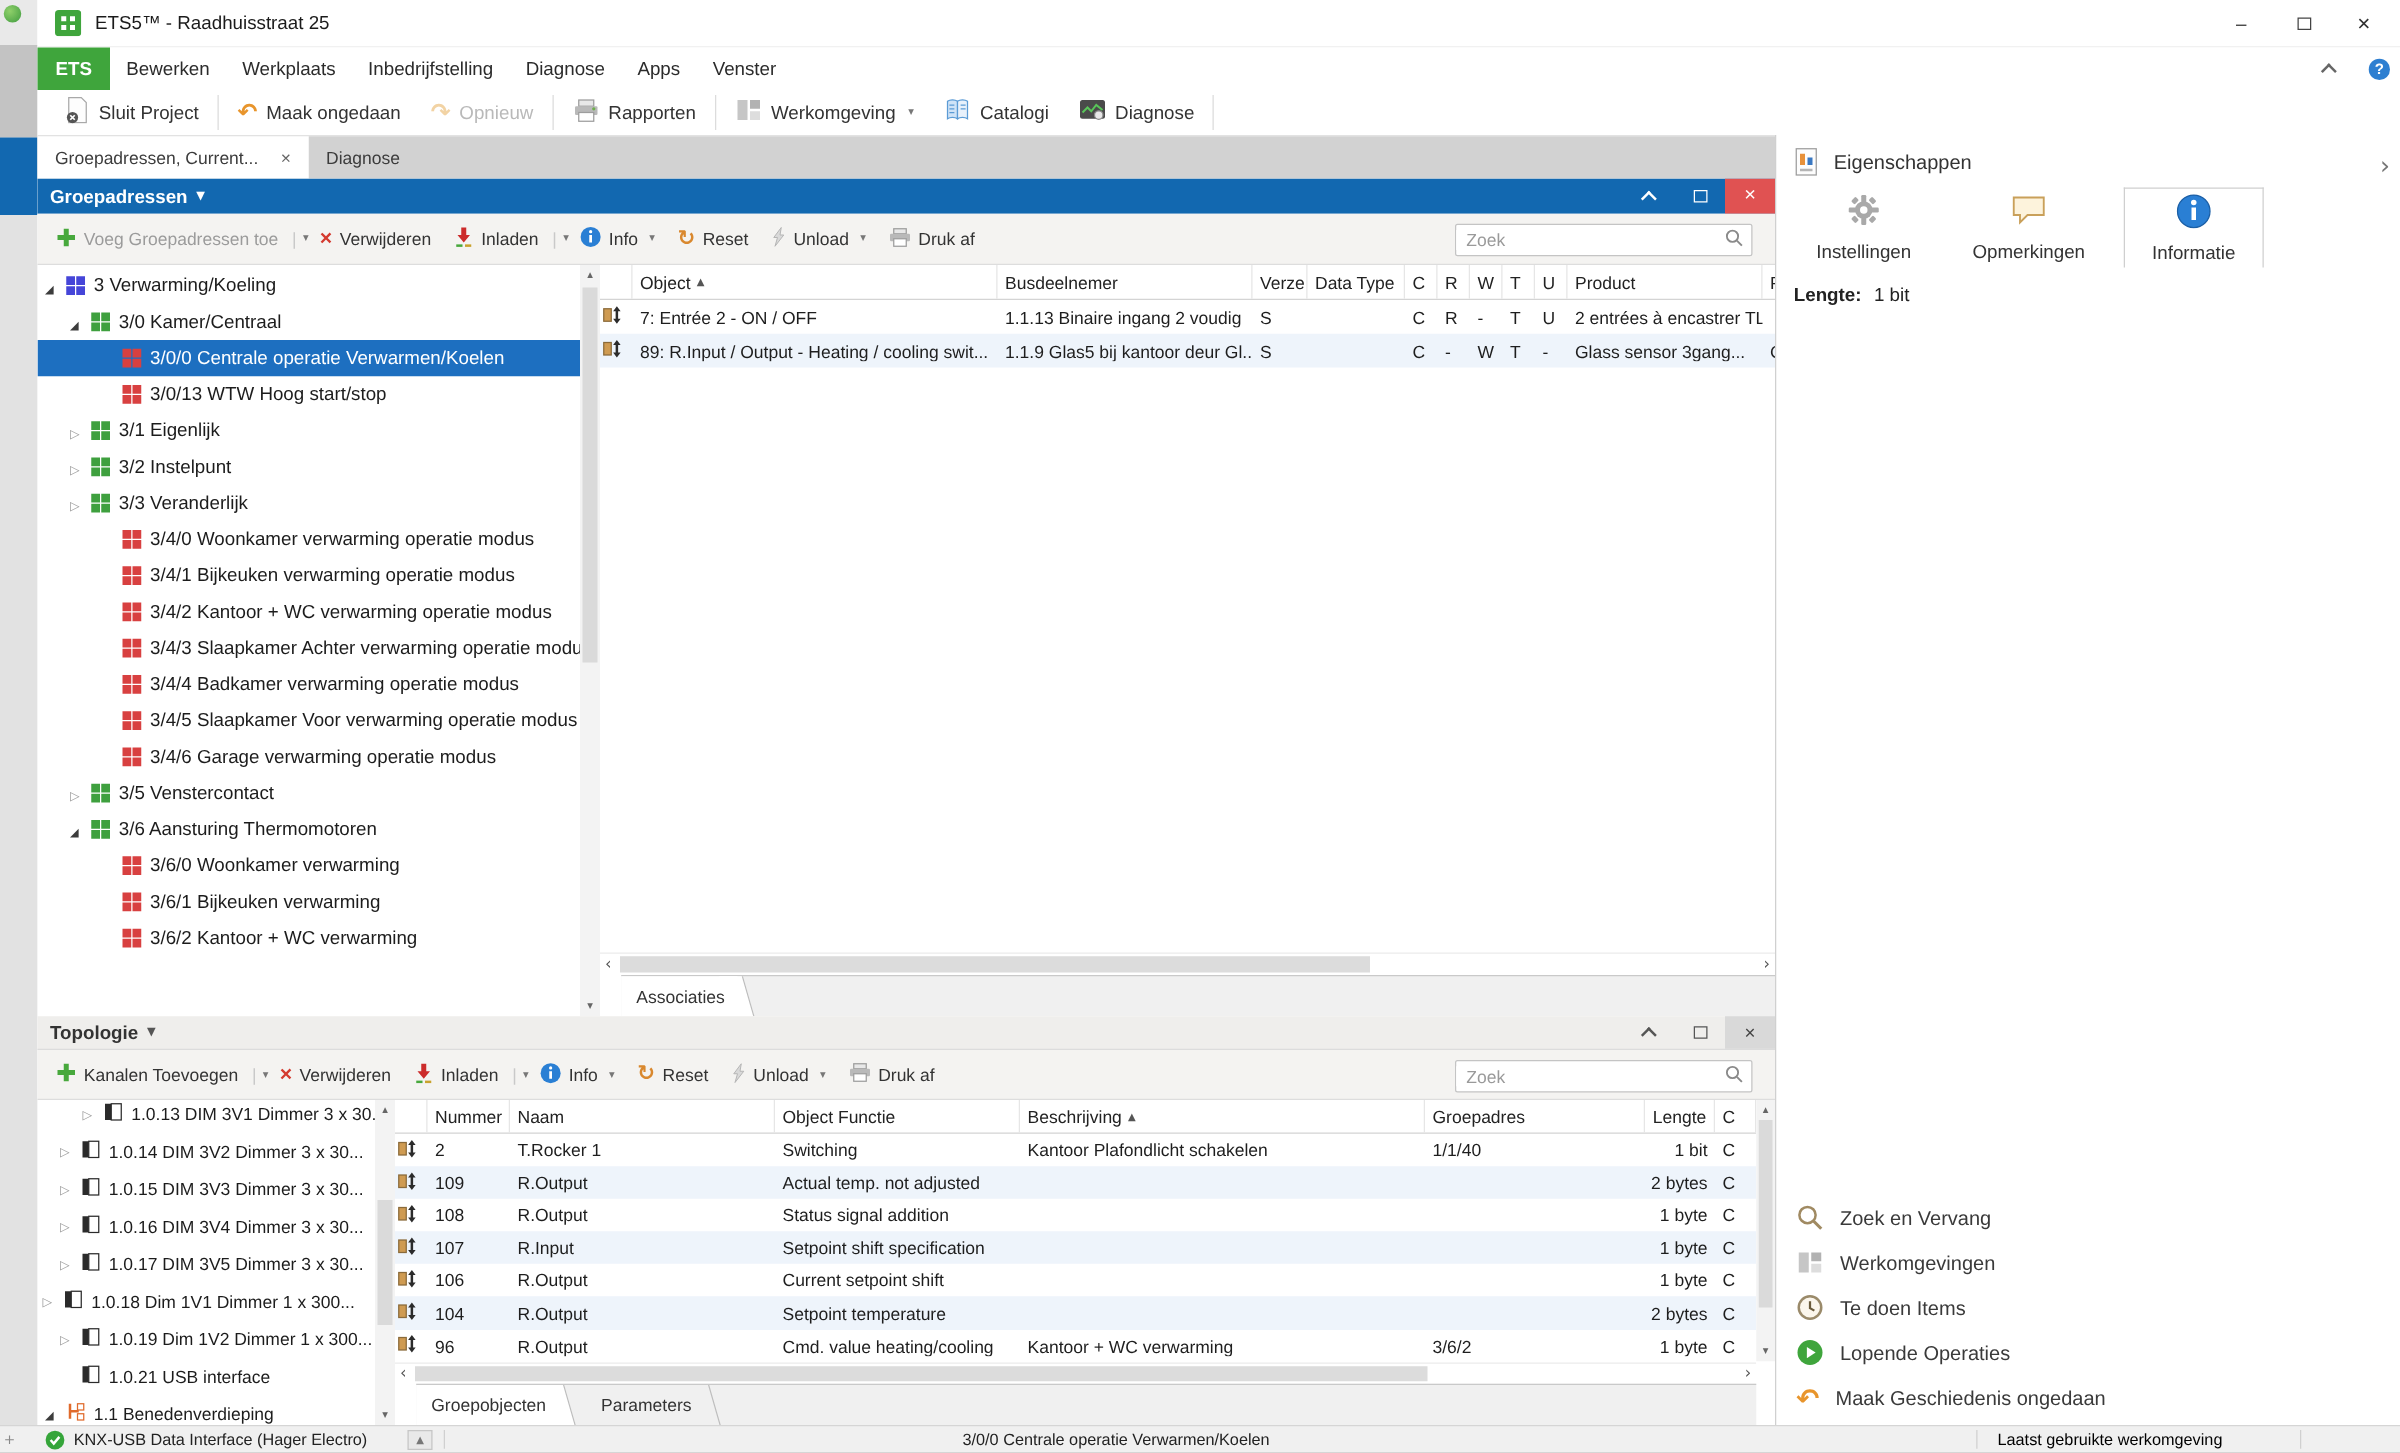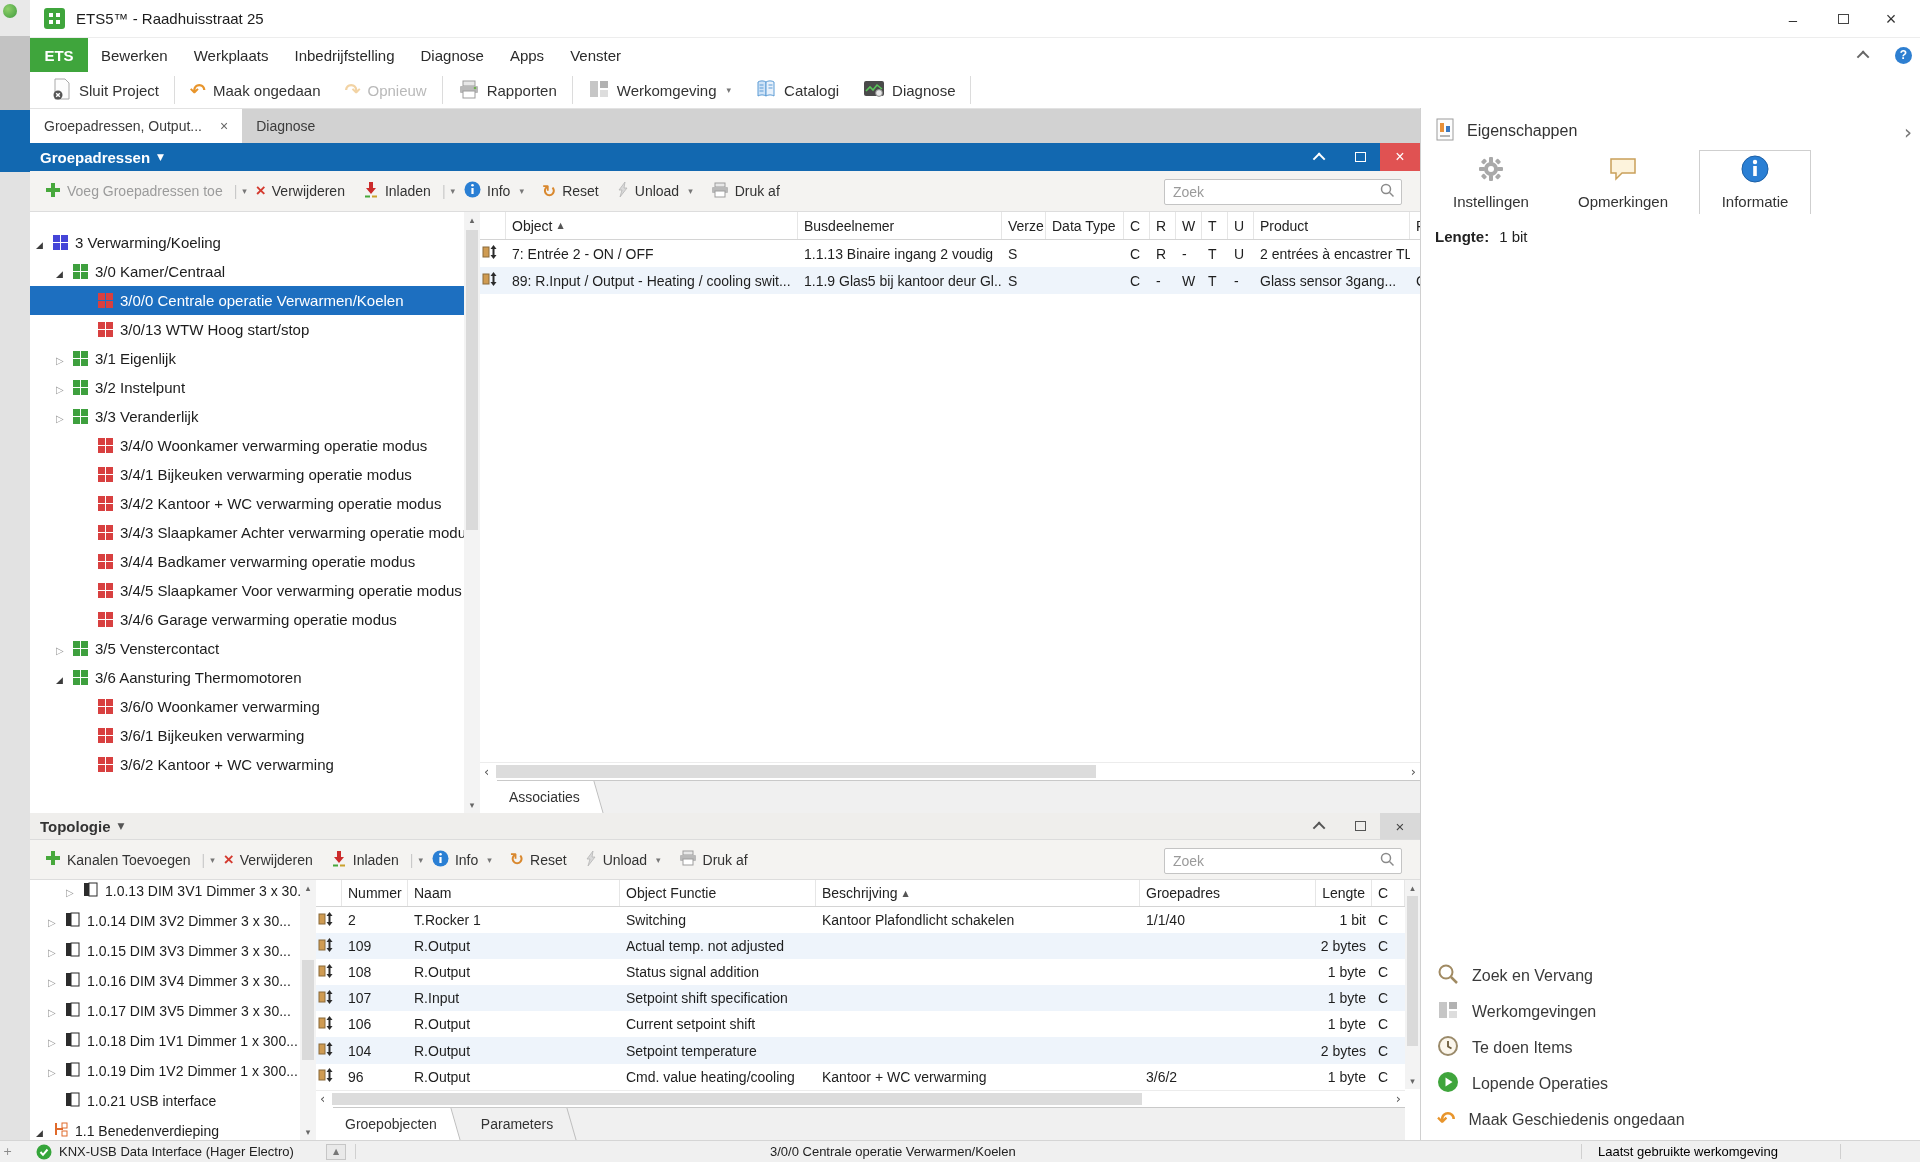--- a/index.html
+++ b/index.html
@@ -245,21 +245,21 @@
             <polyline points="3,12 7,8 10,11 14,6 19,10" fill="none" stroke="#59c559" stroke-width="1.6"></polyline>
             <circle cx="16" cy="14" r="3.4" fill="#e7e7e7" stroke="#888"></circle>
           </svg></span>
       <span>Diagnose</span>
     </span>
     <span class="tsep"></span>
   </div>
 
   <div class="abs doctabs">
     <span class="dtab active">
-      <span>Groepadressen, Output...</span>
+      <span>Groepadressen, Current...</span>
       <span class="x">×</span>
     </span>
     <span class="dtab">Diagnose</span>
   </div>
 
   <div class="abs panel" style="left:30px; top:143px; width:1390px; height:670px;">
     <div class="phead blue">
       <span class="ptitle">Groepadressen</span>
       <span class="ptri glyph">▼</span>
       <span class="pctr">
@@ -326,21 +326,21 @@
       </span>
       <span class="searchbox">
         <input type="text" placeholder="Zoek" style="">
         <span style="padding-right:6px"><svg width="15" height="15">
               <circle cx="6" cy="6" r="4.5" fill="none" stroke="#8a8a8a" stroke-width="1.5"></circle>
               <line x1="9.5" y1="9.5" x2="13.5" y2="13.5" stroke="#8a8a8a" stroke-width="1.5"></line>
             </svg></span>
       </span>
     </div>
 
-    <div class="abs" style="left:0; top:69px; width:434px; bottom:16px; overflow:hidden; padding-top:16px;">
+    <div class="abs" style="left:0; top:69px; width:434px; bottom:16px; overflow:hidden; padding-top:2px;">
       <div class="trow lvl0">
           <span class="exp open"></span>
           <span class="gicon blue"></span>
           <span>3 Verwarming/Koeling</span>
         </div>
       <div class="trow lvl1">
           <span class="exp open"></span>
           <span class="gicon green"></span>
           <span>3/0 Kamer/Centraal</span>
         </div>
@@ -599,21 +599,21 @@
             <span>1.0.16 DIM 3V4 Dimmer 3 x 30...</span>
           </div>
         <div class="trow2" style="padding-left:18px">
             <span class="exp closed"></span>
             <span class="dicon"><svg width="15" height="15">
                 <rect x="1" y="1" width="5" height="13" fill="#2b2b2b"></rect>
                 <rect x="6" y="1" width="8" height="13" fill="#fff" stroke="#2b2b2b"></rect>
               </svg></span>
             <span>1.0.17 DIM 3V5 Dimmer 3 x 30...</span>
           </div>
-        <div class="trow2" style="padding-left:18px">
+        <div class="trow2" style="padding-left:4px">
             <span class="exp closed"></span>
             <span class="dicon"><svg width="15" height="15">
                 <rect x="1" y="1" width="5" height="13" fill="#2b2b2b"></rect>
                 <rect x="6" y="1" width="8" height="13" fill="#fff" stroke="#2b2b2b"></rect>
               </svg></span>
             <span>1.0.18 Dim 1V1 Dimmer 1 x 300...</span>
           </div>
         <div class="trow2" style="padding-left:18px">
             <span class="exp closed"></span>
             <span class="dicon"><svg width="15" height="15">

